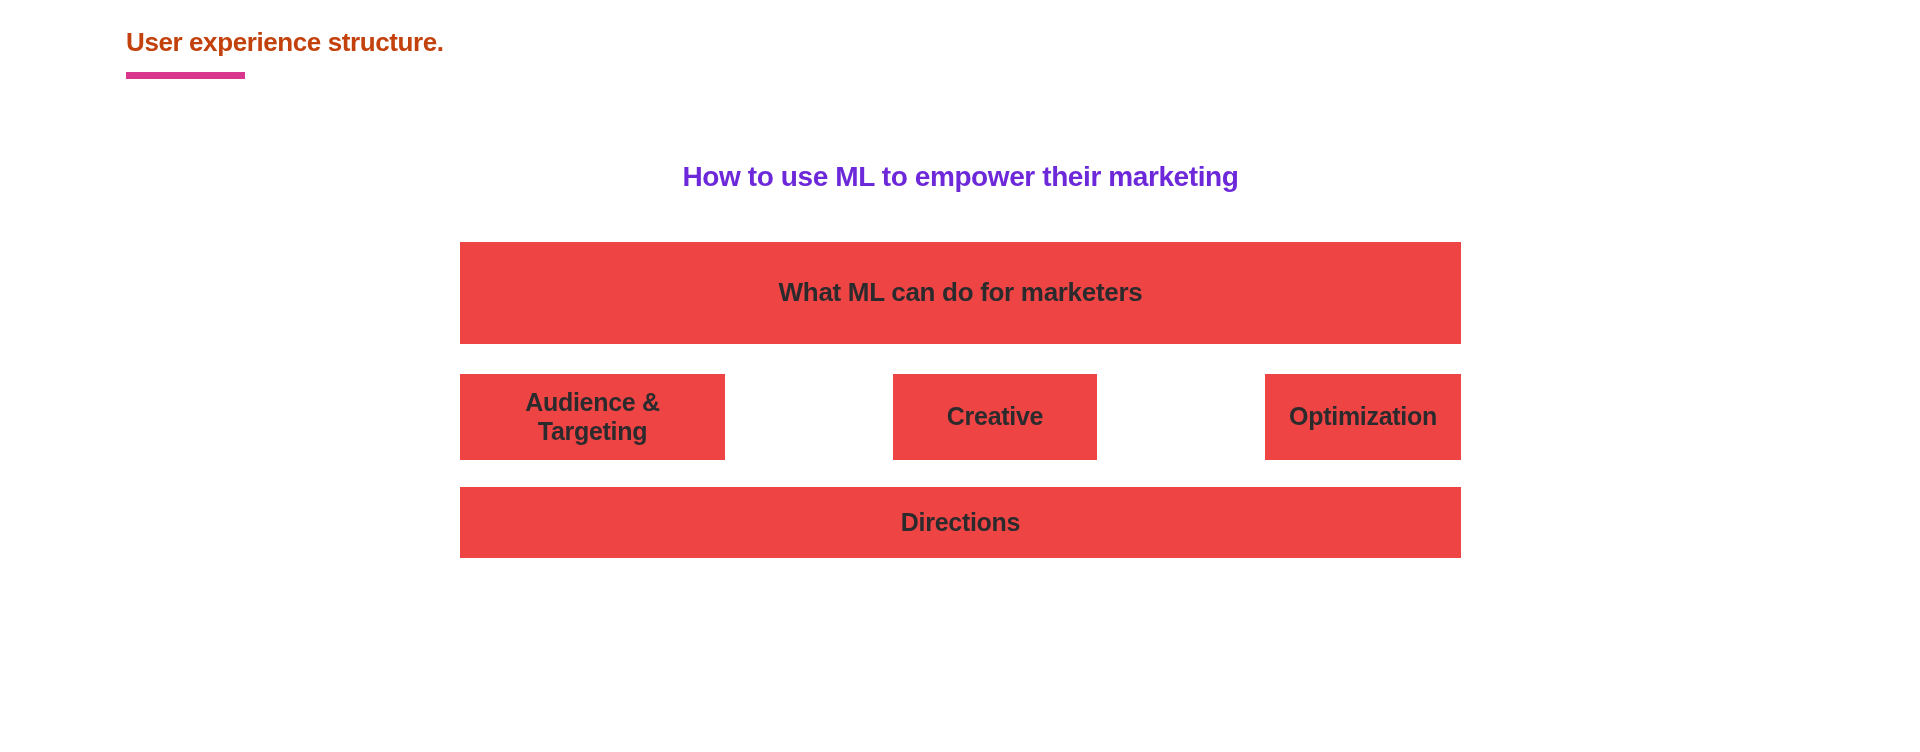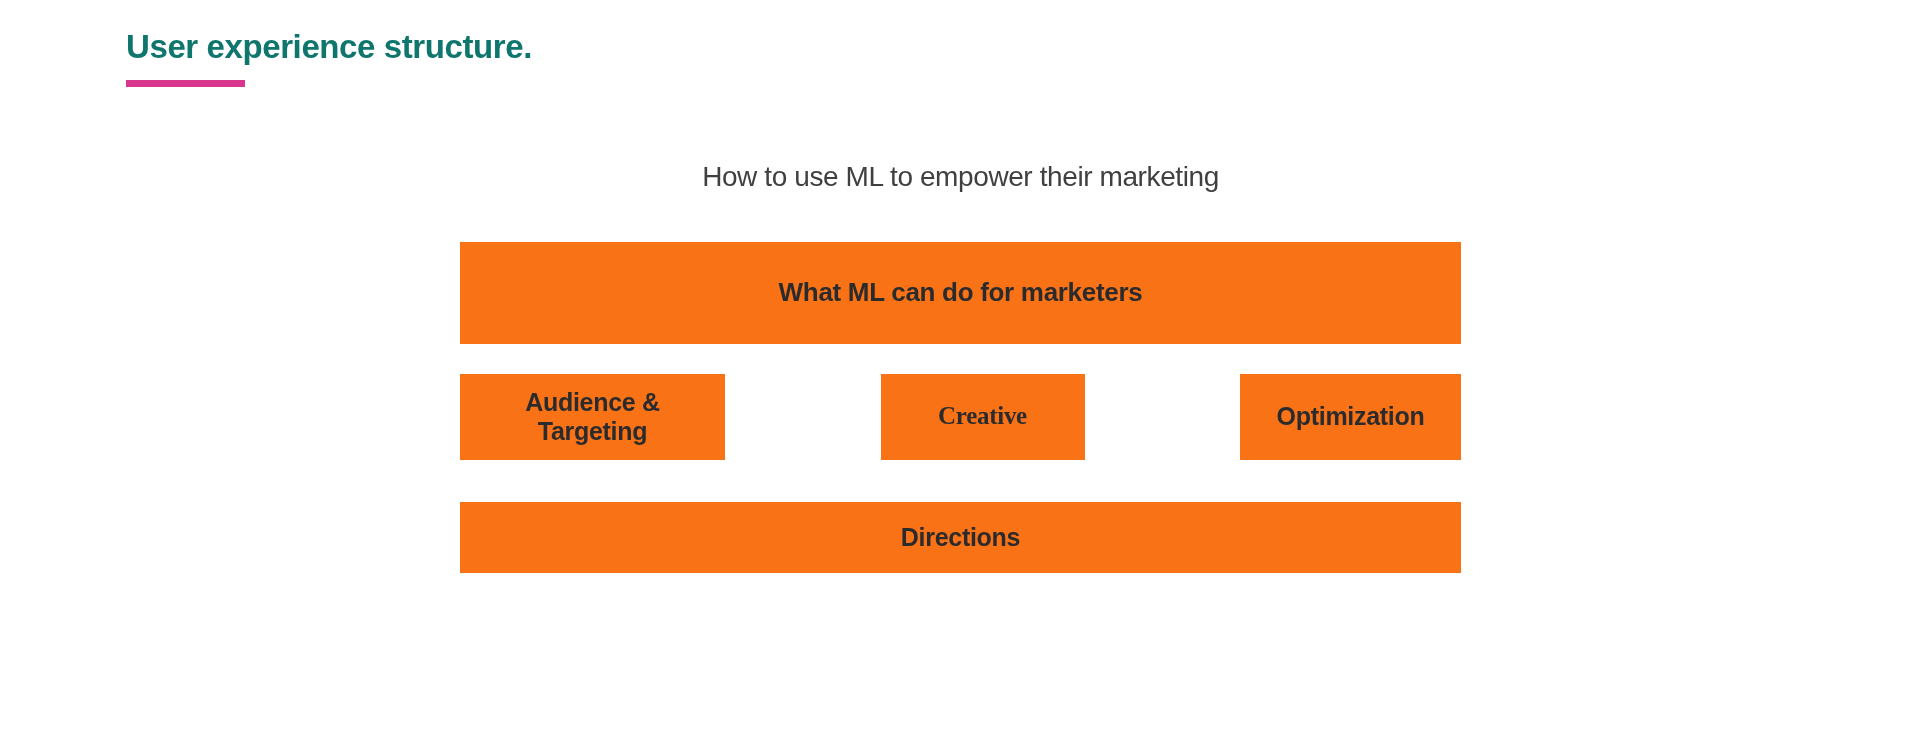--- a/index.html
+++ b/index.html
@@ -17,61 +17,61 @@
     position: relative;
   }
 
   
   .slide-header {
     position: absolute;
     left: 126px;
     top: 28px;
   }
   .slide-title {
-    font-size: 33px;
+    font-size: 26px;
     font-weight: bold;
     letter-spacing: -0.4px;
     line-height: 1.15;
-    color: #0f766e;
+    color: #c2410c;
     white-space: nowrap;
   }
   .title-rule {
     margin-top: 14px;
     width: 119px;
     height: 7px;
     background: #D9368D;
   }
 
   
   .diagram {
     position: absolute;
     left: 460px;
     top: 160px;
     width: 1001px;
   }
   .diagram-heading {
     text-align: center;
     font-size: 28px;
-    font-weight: normal;
+    font-weight: bold;
     letter-spacing: -0.4px;
-    color: #404040;
+    color: #6d28d9;
     line-height: 1.2;
     margin-bottom: 0;
   }
 
   .level {
     display: flex;
     margin-top: 0;
   }
   .row-full {
     width: 100%;
   }
 
   .node {
-    background: #f97316;
+    background: #ef4444;
     color: #2B2B2E;
     display: flex;
     align-items: center;
     justify-content: center;
     text-align: center;
     font-weight: bold;
     letter-spacing: -0.3px;
     line-height: 1.15;
     box-sizing: border-box;
     padding: 14px 10px;
@@ -91,37 +91,37 @@
   .level-2 {
     margin-top: 30px;
     justify-content: space-between;
     width: 1001px;
   }
   .level-2 .node {
     height: 86px;
     font-size: 25px;
   }
   .col-1 { width: 265px; }
-  .col-2 { width: 204px; font-family: Liberation Serif, serif; }
-  .col-3 { width: 221px; }
+  .col-2 { width: 204px; }
+  .col-3 { width: 196px; }
   .col-4 { width: 227px; }
 
   
   .level-3 {
     margin-top: 27px;
   }
   .level-3 .node {
     width: 1001px;
     height: 85px;
     font-size: 25px;
   }
 
   
   .level-4 {
-    margin-top: 42px;
+    margin-top: 27px;
   }
   .level-4 .node {
     width: 1001px;
     height: 71px;
     font-size: 25px;
   }
 </style>
 </head>
 <body>
 

